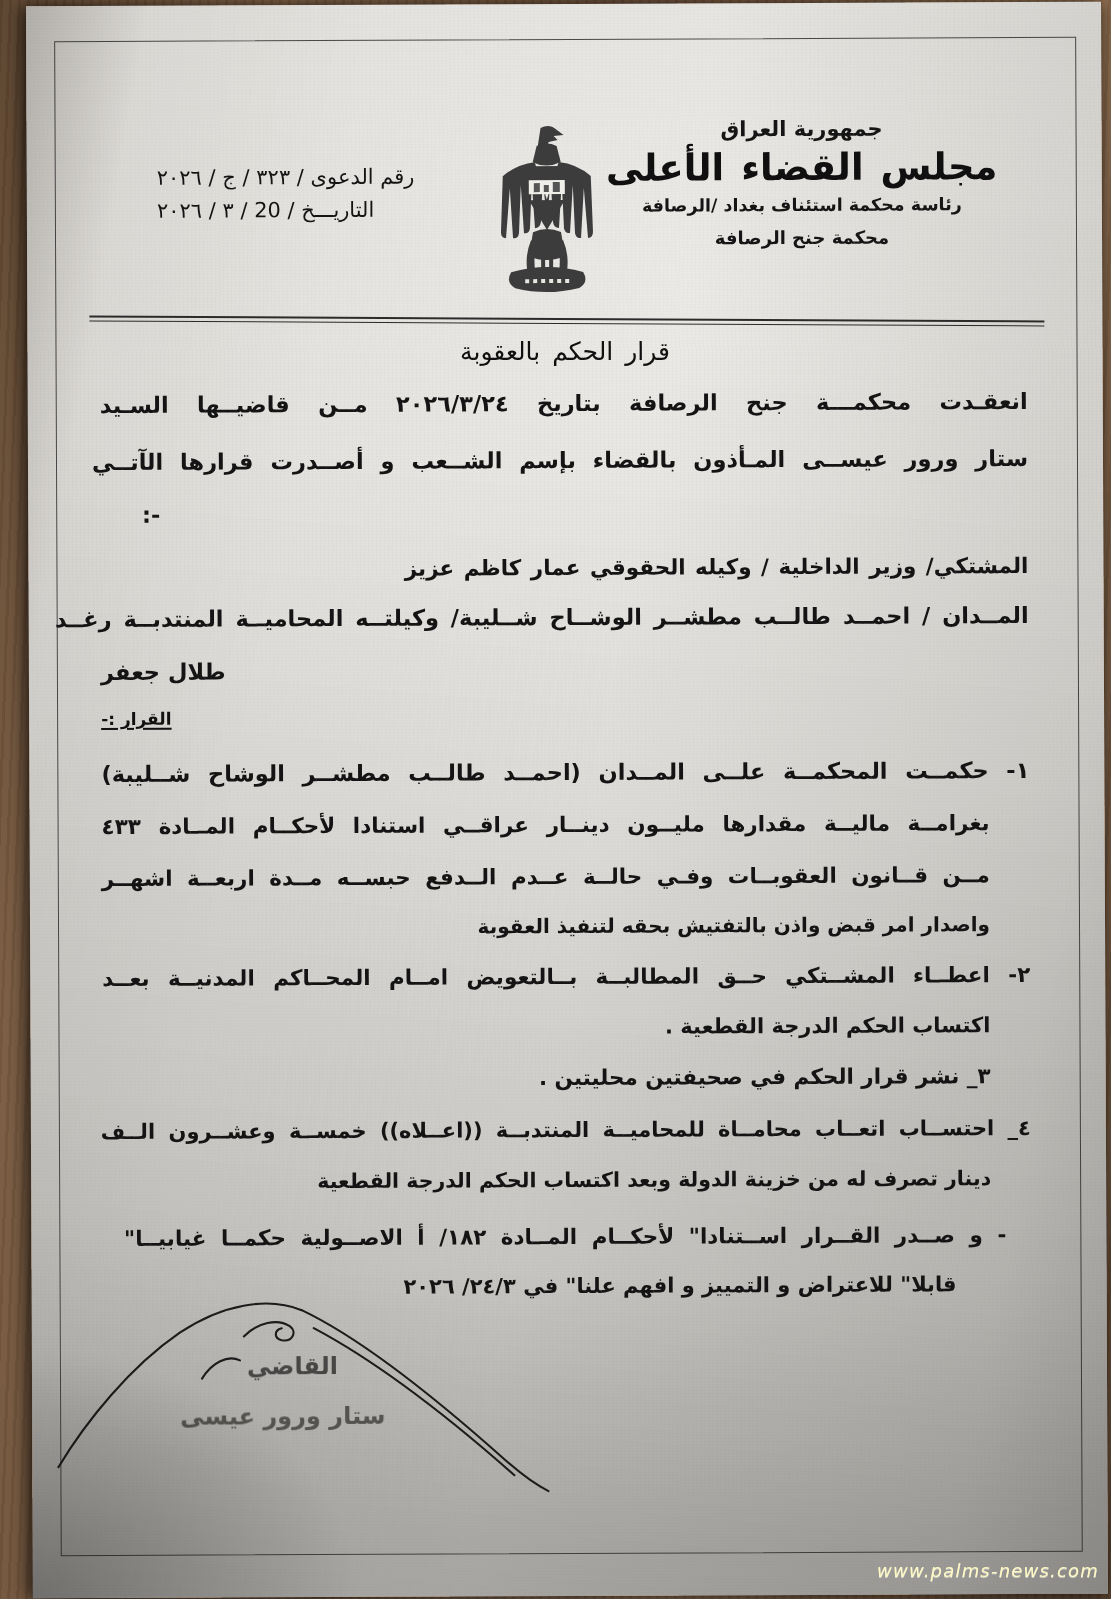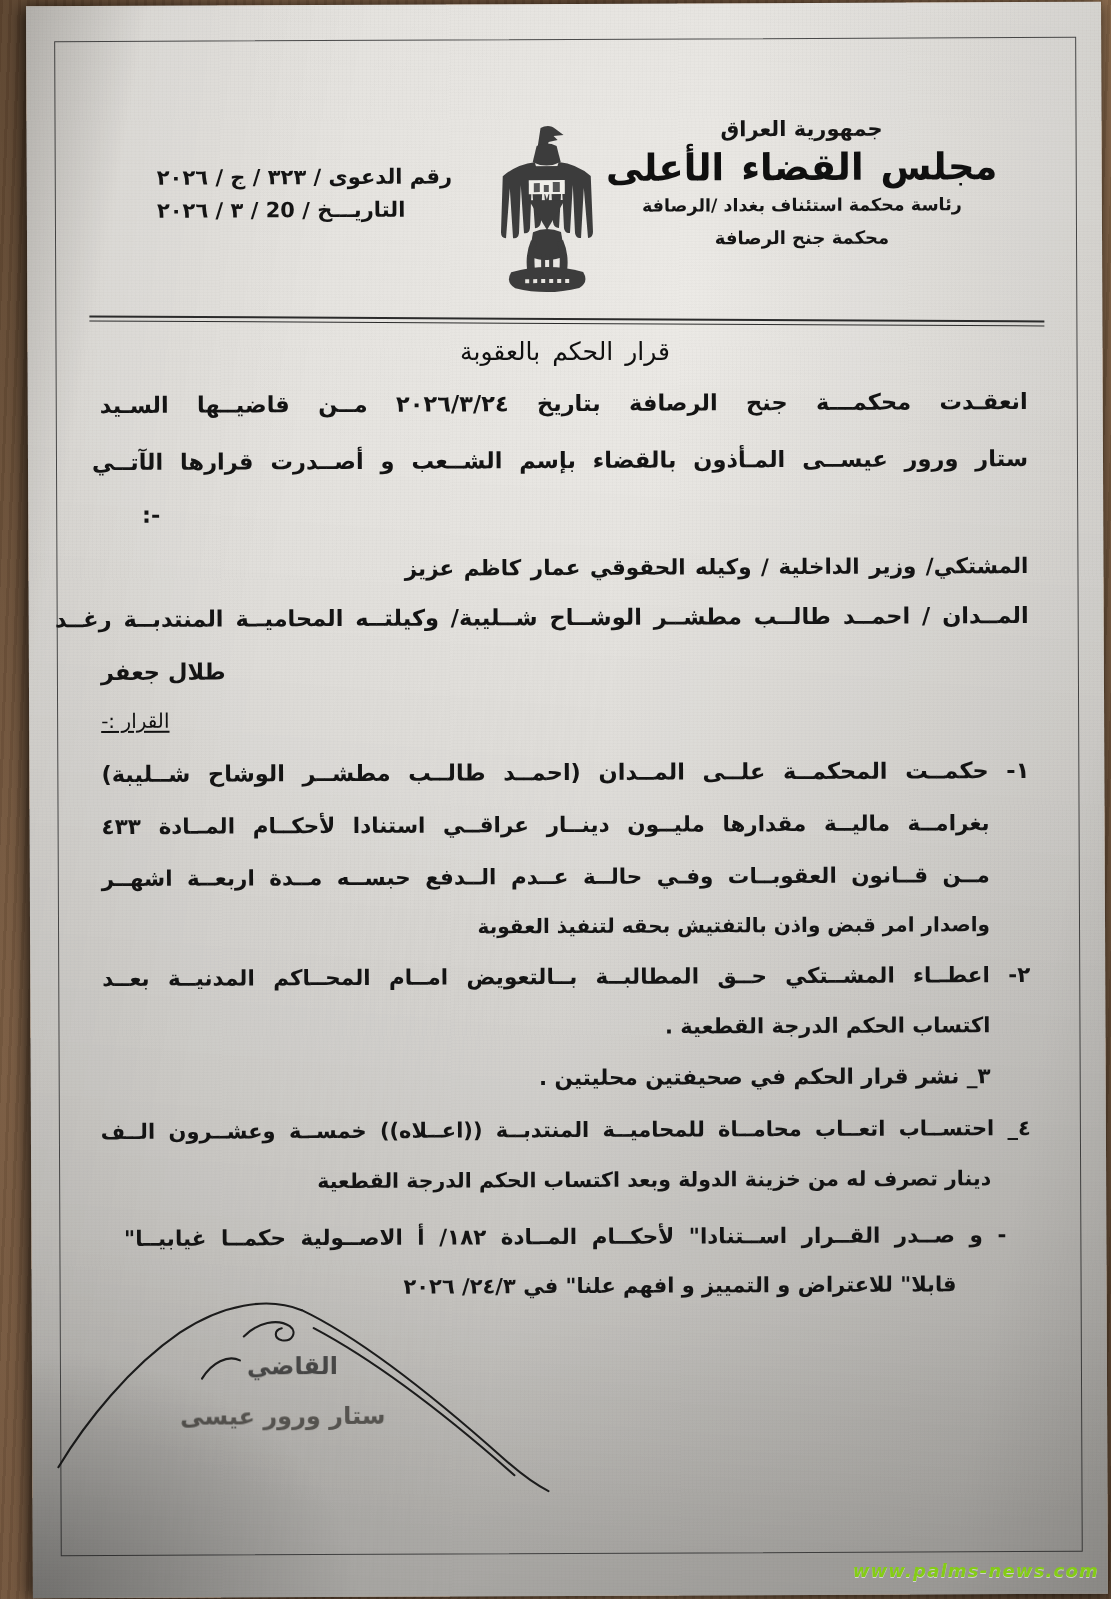--- a/index.html
+++ b/index.html
@@ -144,21 +144,21 @@
     position: absolute;
     left: 130px;
     top: 52px;
     width: 330px;
     text-align: left;
     direction: rtl;
     line-height: 1.55;
   }
   #case-meta .meta-row {
     font-size: 21px;
-    font-weight: 700;
+    font-weight: 400;
     color: #141414;
     white-space: nowrap;
     letter-spacing: 0.2px;
   }
   #case-meta .meta-row.date-row { padding-right: 16px; }
 
   
   #header-rule {
     position: absolute;
     left: 62px;
@@ -207,22 +207,22 @@
   .l3 { top: 498px;  right:auto; left: 72px; width: 60px; text-align: left; }
 
   .p-plaintiff { top: 553px; right: 75px; left: 72px; text-align: right; text-align-last: right; font-size: 21.5px; word-spacing: 2px;}
   .p-defend1   { top: 602px; word-spacing: 4px; letter-spacing: 0.3px;}
   .p-defend2   { top: 655px; right: auto; left: 72px; width: 230px; text-align: right; text-align-last:left; }
 
   #ruling-heading {
     position: absolute;
     top: 703px;
     left: 72px;
-    font-size: 20px;
-    font-weight: 400;
+    font-size: 17px;
+    font-weight: 700;
     color: #111;
     text-decoration: underline;
     text-underline-offset: 3px;
     text-decoration-thickness: 1.6px;
   }
 
   
   .item-line {
     position: absolute;
     font-size: 22.5px;
@@ -288,23 +288,23 @@
   }
   #sig-strokes svg { width: 100%; height: 100%; }
 
   
   #watermark {
     position: absolute;
     right: 12px;
     bottom: 18px;
     font-family: "DejaVu Sans", "Liberation Sans", sans-serif;
     font-style: italic;
-    font-weight: 700;
+    font-weight: 400;
     font-size: 18px;
-    color: #84cc16;
+    color: #fef9c3;
     letter-spacing: 1.2px;
     direction: ltr;
     z-index: 9;
     text-shadow: 0 1px 0 rgba(255,255,255,0.55);
   }
 
   
   #corner-shadow{
     position:absolute;
     left:0; bottom:0;

